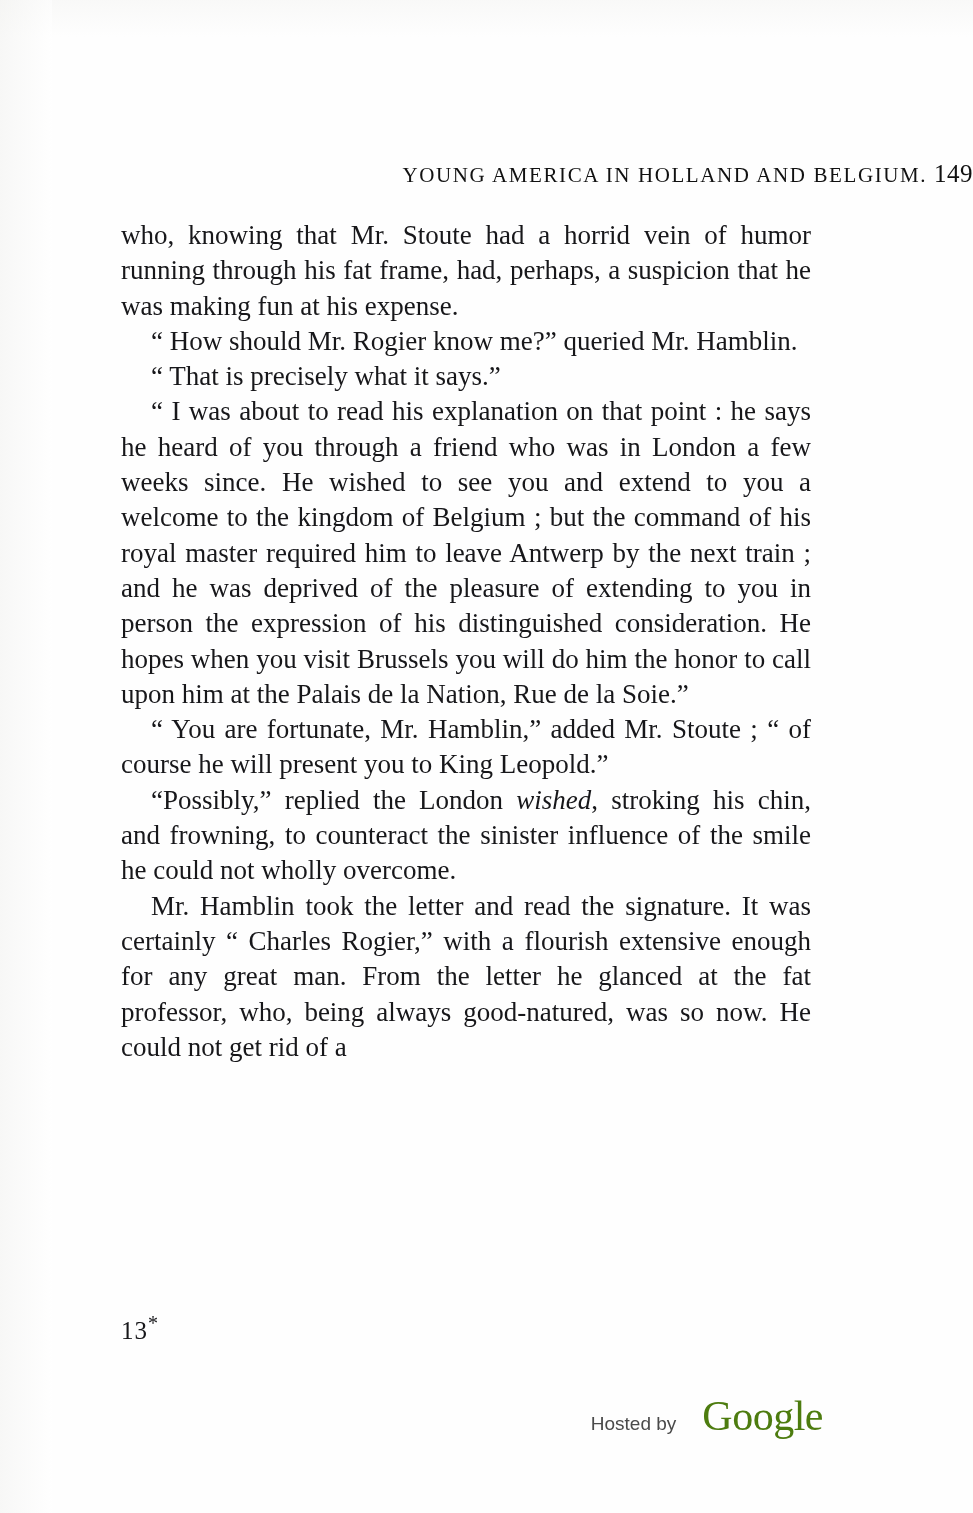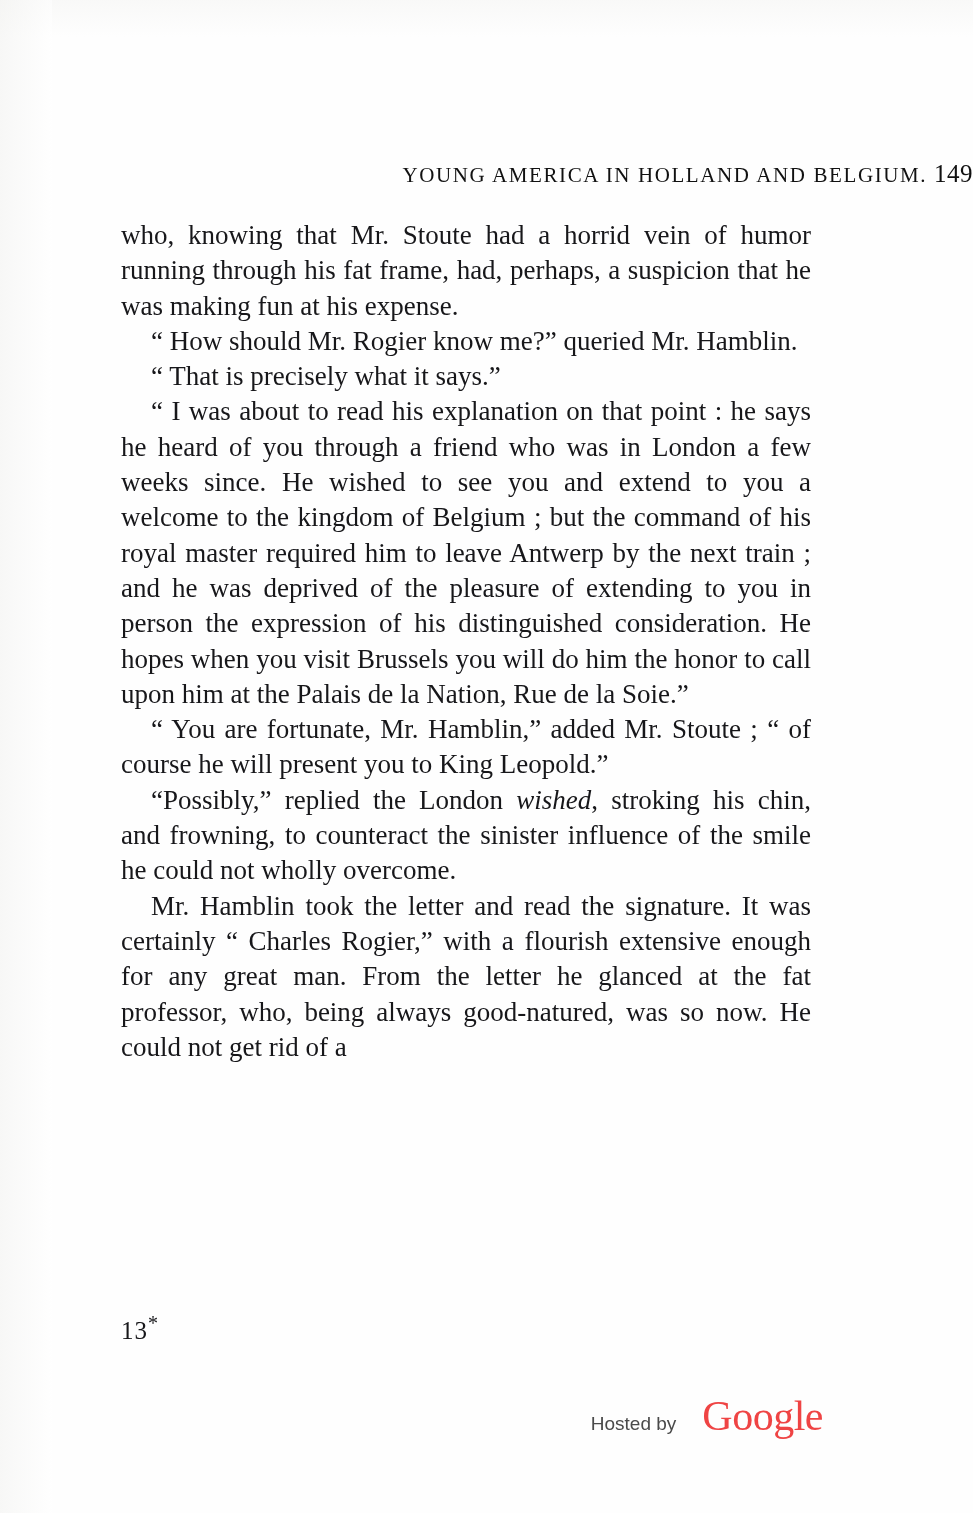--- a/index.html
+++ b/index.html
@@ -85,21 +85,21 @@
   }
   .google-footer .hosted {
     font-family: "Liberation Sans", sans-serif;
     font-size: 19px;
     color: #4a4a4a;
   }
   .google-footer .glogo {
     font-family: "Liberation Serif", serif;
     font-size: 42px;
     letter-spacing: -0.5px;
-    color: #ef4444;
+    color: #4d7c0f;
   }
   
   .scan-edge-left {
     position: absolute;
     top: 0; left: 0;
     width: 52px; height: 1513px;
     background: linear-gradient(to right, #f2f2f0, #ffffff);
     opacity: 0.55;
   }
   .scan-edge-top {

